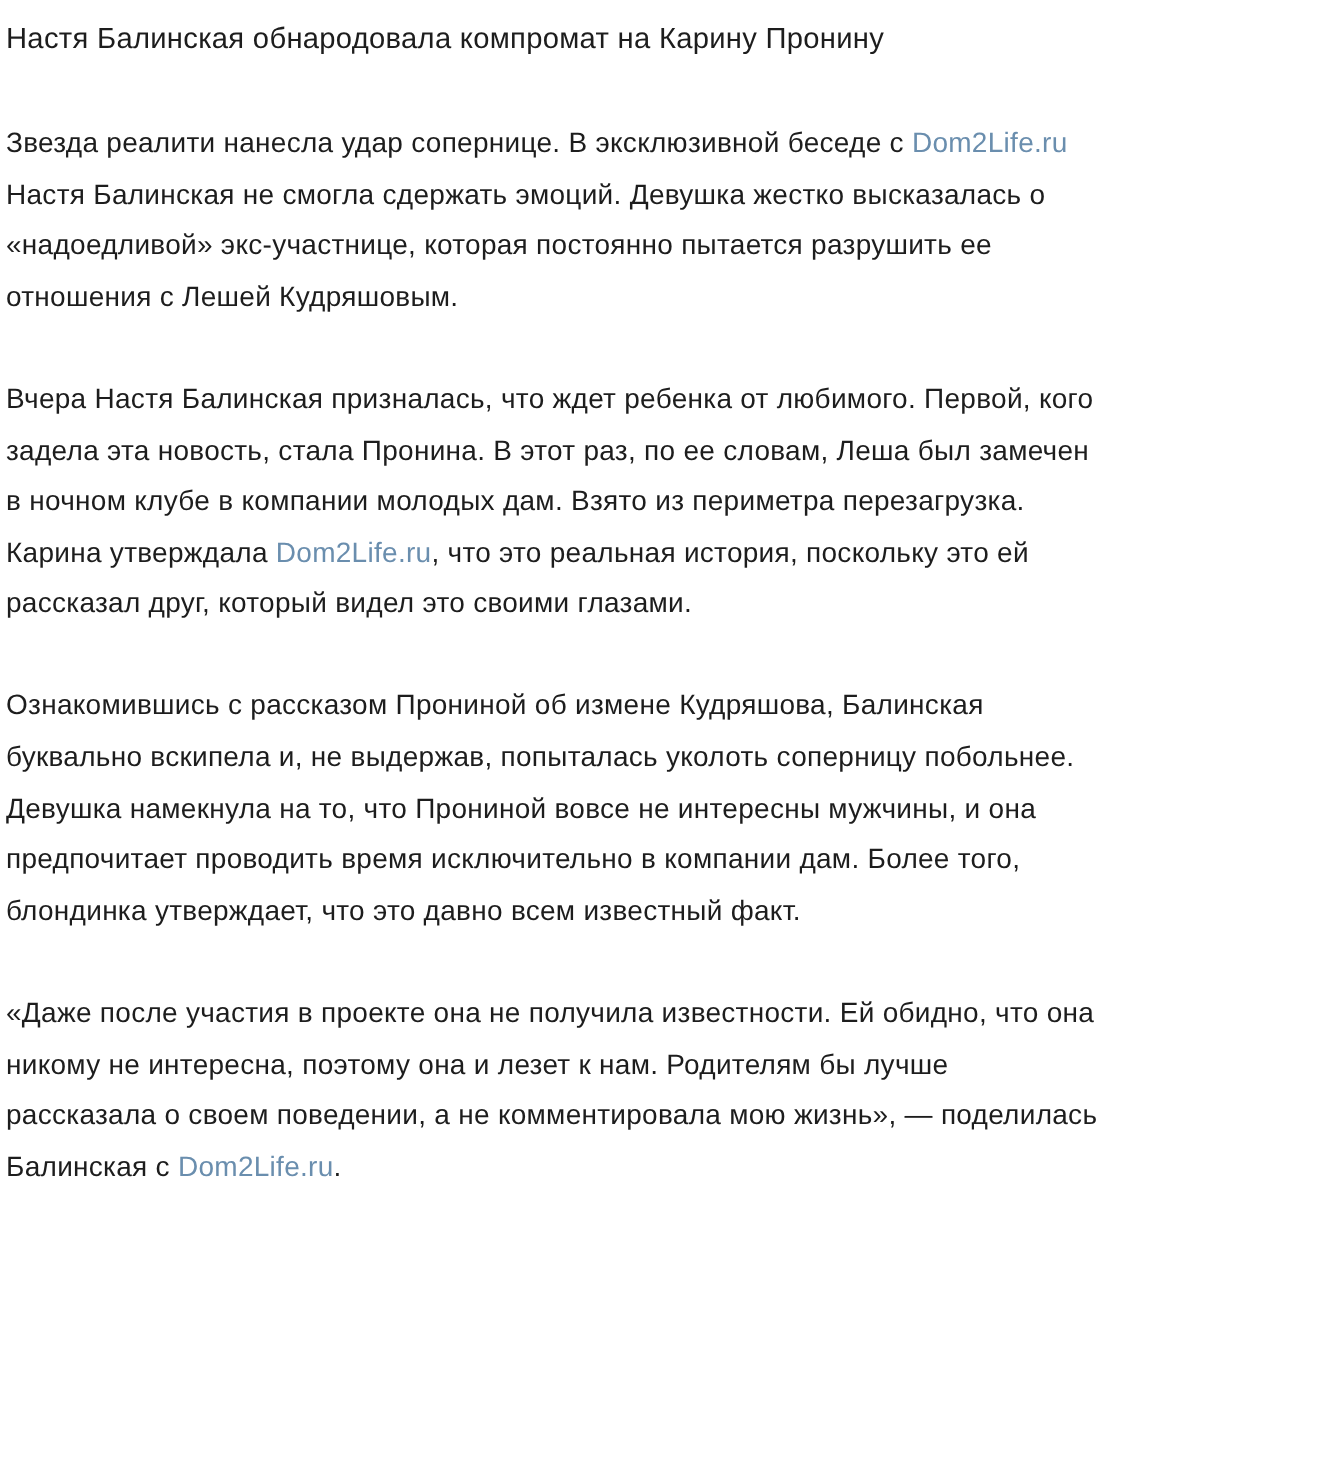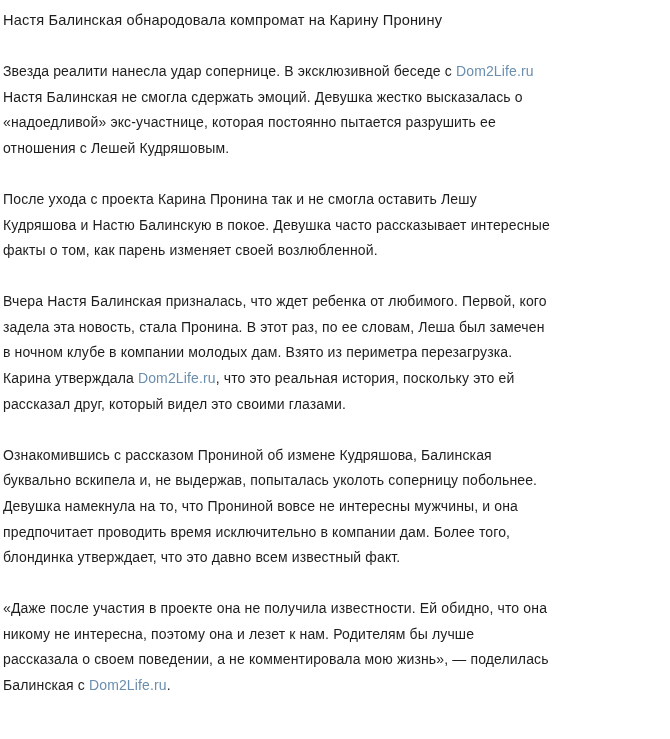--- a/index.html
+++ b/index.html
@@ -41,18 +41,17 @@
     cursor: pointer;
   }
 </style>
 </head>
 <body>
 
 <div class="article">
   <p class="title">Настя Балинская обнародовала компромат на Карину Пронину</p>
   <div>
       <p class="para"><span>Звезда реалити нанесла удар сопернице. В эксклюзивной беседе с </span><a class="link">Dom2Life.ru</a><span> Настя Балинская не смогла сдержать эмоций. Девушка жестко высказалась о «надоедливой» экс-участнице, которая постоянно пытается разрушить ее отношения с Лешей Кудряшовым.</span></p>
-      <p class="para"><span>После ухода с проекта Карина Пронина так и не смогла оставить Лешу Кудряшова и Настю Балинскую в покое. Девушка часто рассказывает интересные факты о том, как парень изменяет своей возлюбленной.</span></p>
       <p class="para"><span>Вчера Настя Балинская призналась, что ждет ребенка от любимого. Первой, кого задела эта новость, стала Пронина. В этот раз, по ее словам, Леша был замечен в ночном клубе в компании молодых дам. Взято из периметра перезагрузка. Карина утверждала </span><a class="link">Dom2Life.ru</a><span>, что это реальная история, поскольку это ей рассказал друг, который видел это своими глазами.</span></p>
       <p class="para"><span>Ознакомившись с рассказом Прониной об измене Кудряшова, Балинская буквально вскипела и, не выдержав, попыталась уколоть соперницу побольнее. Девушка намекнула на то, что Прониной вовсе не интересны мужчины, и она предпочитает проводить время исключительно в компании дам. Более того, блондинка утверждает, что это давно всем известный факт.</span></p>
       <p class="para"><span>«Даже после участия в проекте она не получила известности. Ей обидно, что она никому не интересна, поэтому она и лезет к нам. Родителям бы лучше рассказала о своем поведении, а не комментировала мою жизнь», — поделилась Балинская с </span><a class="link">Dom2Life.ru</a><span>.</span></p>
     </div>
 </div>
 
 </body></html>

